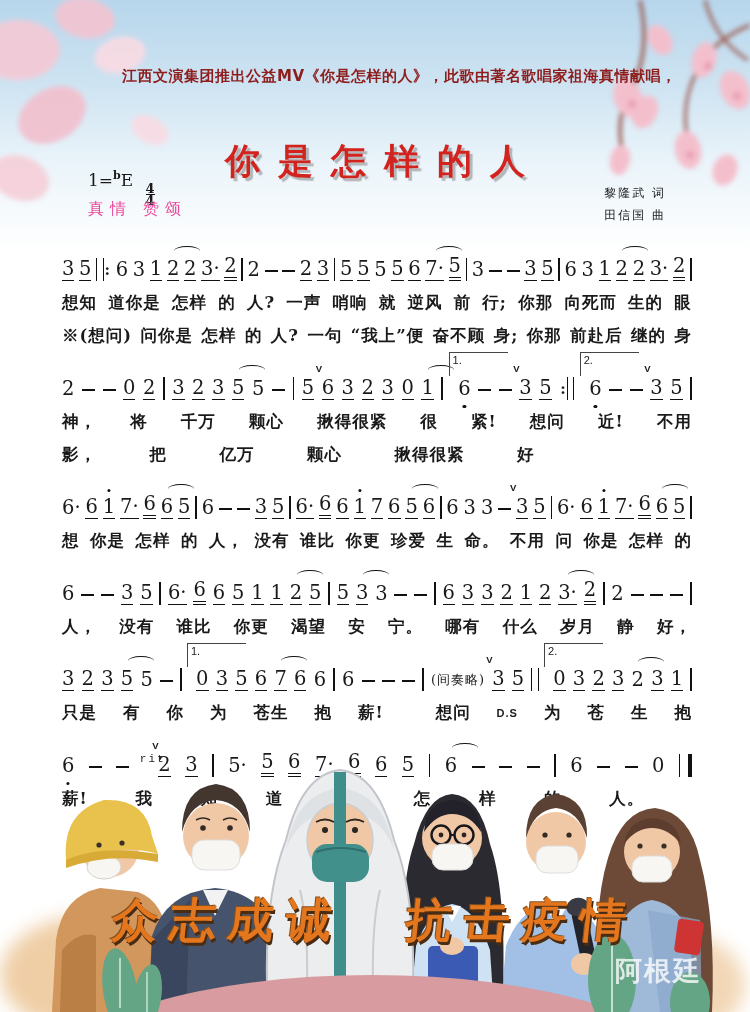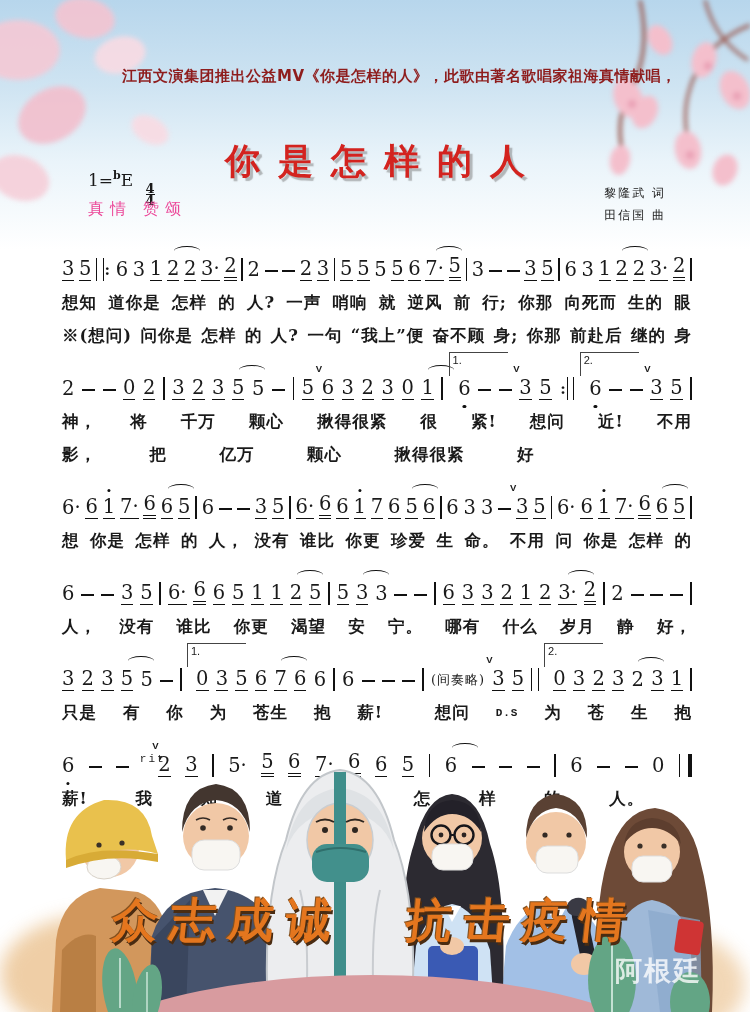--- a/index.html
+++ b/index.html
@@ -47,21 +47,21 @@
   .ti{position:absolute;top:-11px;left:55%;width:26px;height:9px;border-top:1.7px solid #111;border-radius:50%}
   .br{position:absolute;top:-13px;left:-6px;font:700 9.5px "Liberation Sans",sans-serif}
   .volta{width:0;position:relative}
   .volta b{position:absolute;left:-2px;bottom:24px;font:400 11px "Liberation Sans",sans-serif;
            border-left:1.2px solid #444;border-top:1.2px solid #444;
            padding:1px 46px 10px 3px;white-space:nowrap}
   .rit{width:0;position:relative}
   .rit b{position:absolute;left:-4px;bottom:12px;font:400 11px "Liberation Mono",monospace;letter-spacing:2px}
   .lyrics-row{display:flex;justify-content:space-between;margin-top:11px;
               font-weight:700;font-size:16.5px;letter-spacing:1px}
-  .lyr.latin{font-size:11px;align-self:center;font-family:Liberation Mono, monospace}
+  .lyr.latin{font-size:11px;align-self:center;font-family:Liberation Sans, sans-serif}
   
   .artwork{position:absolute;left:0;bottom:0;width:750px;height:272px;z-index:3}
   .slogan{position:absolute;top:890px;left:0;right:0;z-index:5;text-align:center;
           font-weight:900;font-size:46px;color:#e4761e;letter-spacing:12px;
           transform:skewX(-6deg);
           text-shadow:2px 3px 0 #4a2c12,-1px -1px 0 #84511f}
   .slogan span{margin:0 17px}
   .watermark{position:absolute;top:953px;left:615px;z-index:6;color:rgba(255,255,255,.78);
           font-size:27px;font-weight:700;letter-spacing:2px}
 </style>

